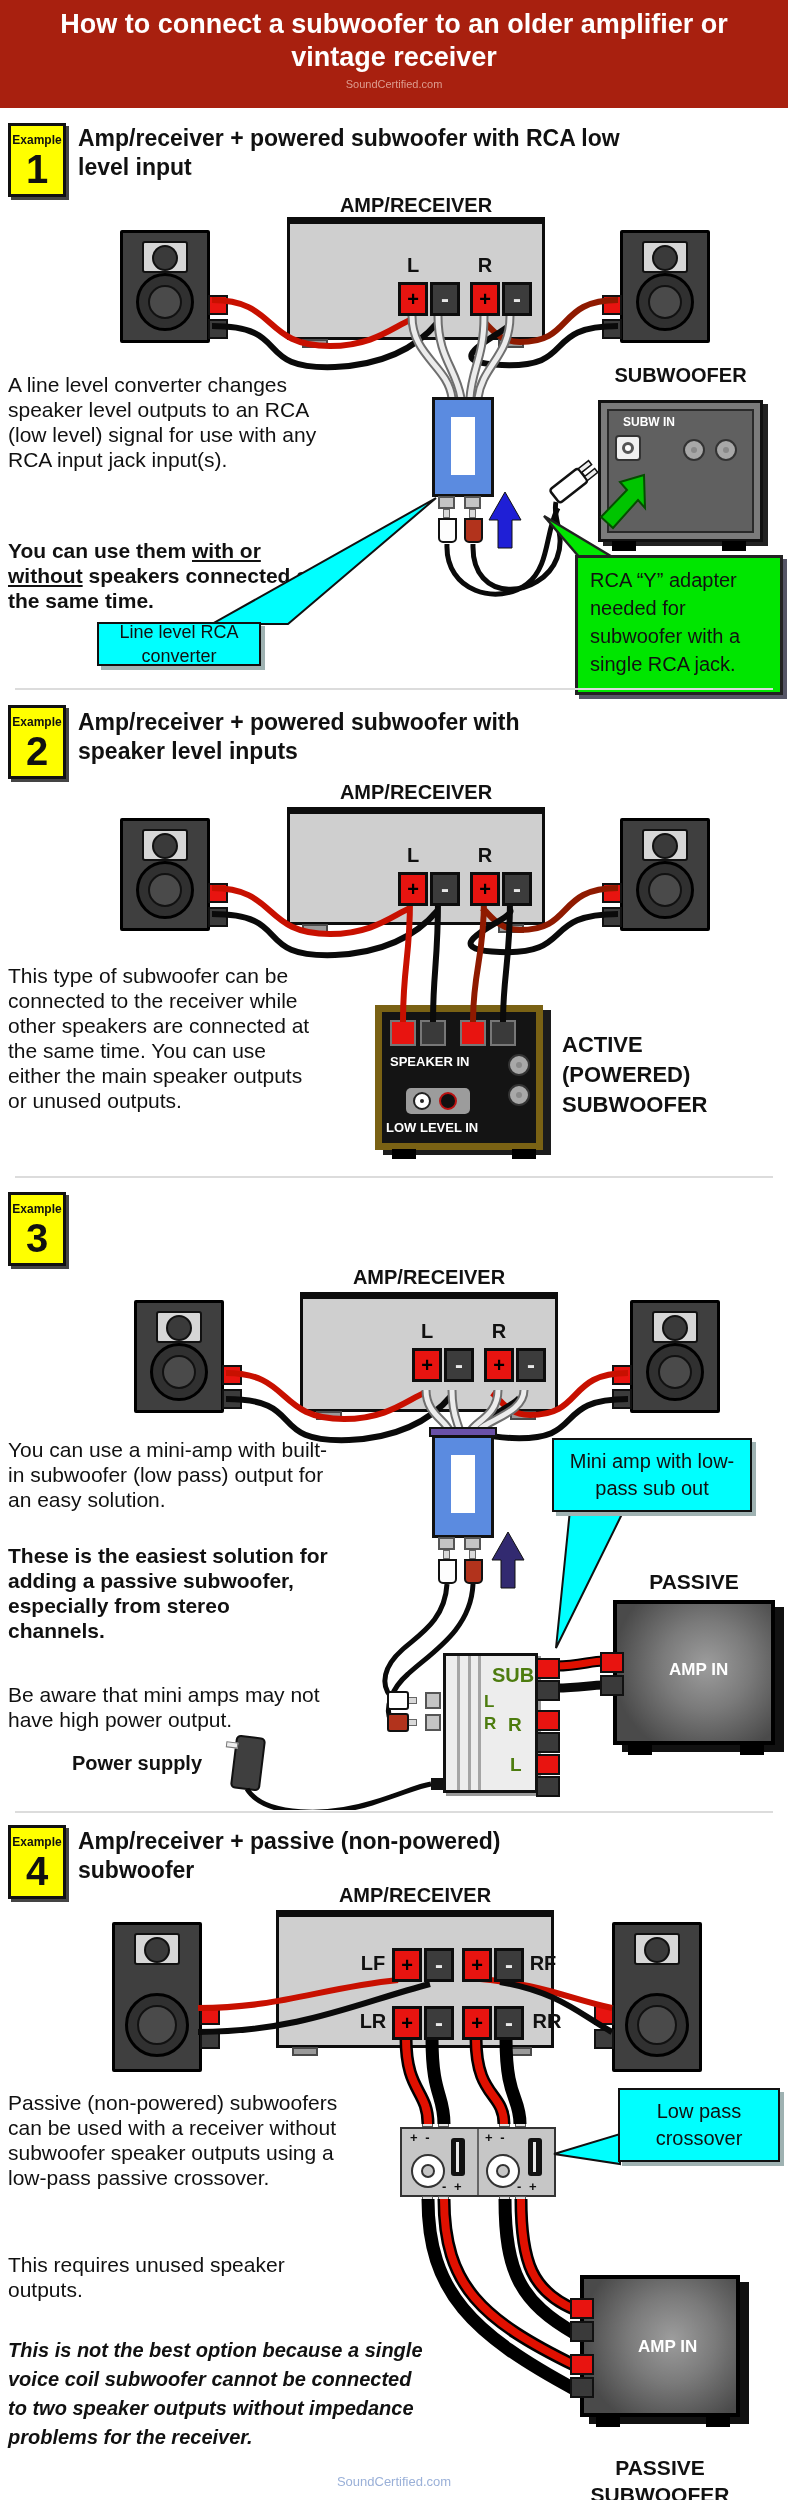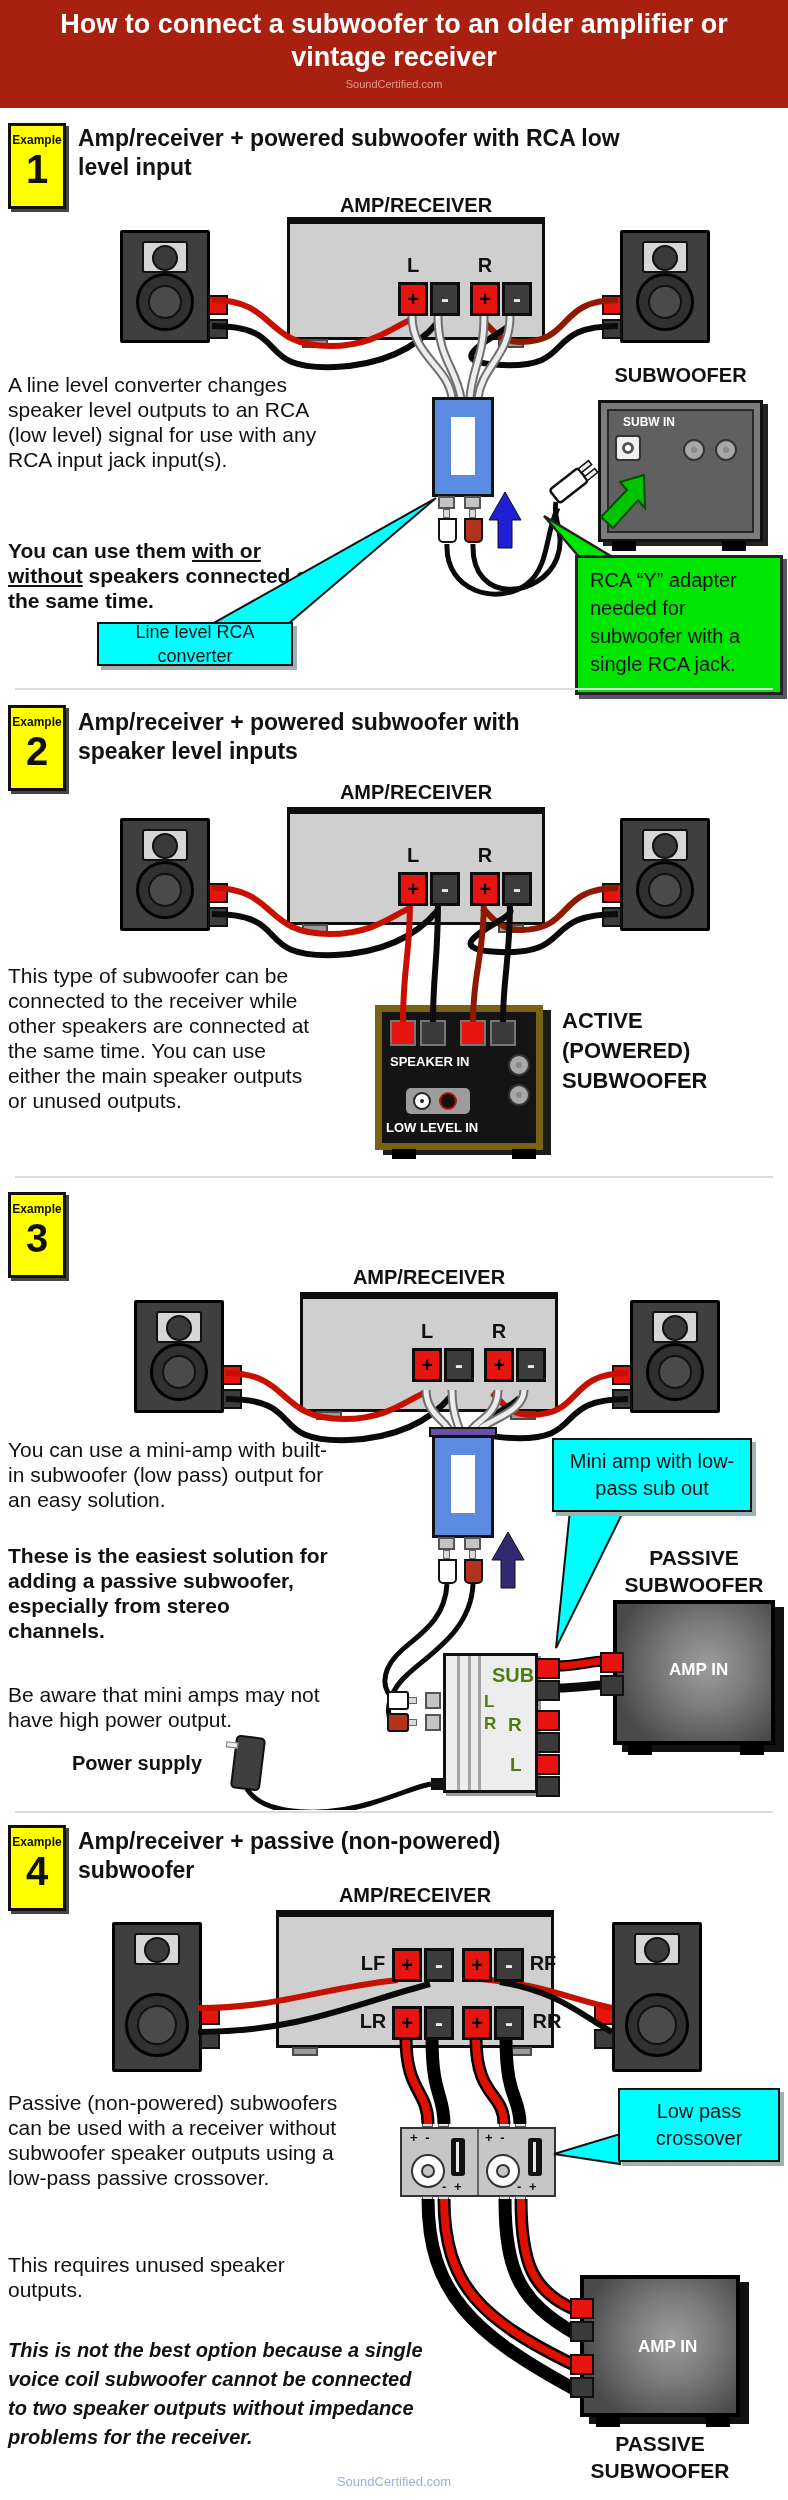--- a/index.html
+++ b/index.html
@@ -9,28 +9,28 @@
 
   
   .header { position:absolute; left:0; top:0; width:788px; height:108px; background:#a8200f; text-align:center; }
   .header h1 { color:#fff; font-size:27px; line-height:33px; font-weight:bold; padding:8px 40px 0 40px; }
   .header .site { color:#dd9c8f; font-size:11px; margin-top:4px; }
   .footer { position:absolute; left:0; top:2474px; width:788px; text-align:center; font-size:13px; color:#9ab0d8; }
 
   .divider { position:absolute; left:15px; width:758px; height:2px; background:#dcdcdc; }
 
   
-  .badge { position:absolute; width:58px; height:86px; background:#ffff00; border:3px solid #111; box-shadow:3px 3px 0 #444; text-align:center; }
+  .badge { position:absolute; width:58px; height:74px; background:#ffff00; border:3px solid #111; box-shadow:3px 3px 0 #444; text-align:center; }
   .badge .bword { font-weight:bold; font-size:12px; margin-top:7px; }
   .badge .bnum { font-weight:bold; font-size:40px; line-height:44px; }
 
   .sec-title { position:absolute; font-weight:bold; font-size:23px; line-height:29px; color:#111; }
   .amp-label { position:absolute; font-weight:bold; font-size:20px; text-align:center; }
   .dev-label { position:absolute; font-weight:bold; font-size:20px; text-align:center; }
-  .pre { white-space:pre-line; }
+  .pre { white-space:pre-line;margin-top:24px; }
 
   .amp-box { position:absolute; background:#cfcfcf; border:3px solid #0d0d0d; border-top-width:7px; }
   .afoot { position:absolute; width:26px; height:9px; background:#9a9a9a; border:2px solid #4a4a4a; }
 
   .tlabel { position:absolute; width:30px; text-align:center; font-weight:bold; font-size:20px; }
   .term { position:absolute; width:30px; height:34px; border:3px solid #0d0d0d; display:flex; align-items:center; justify-content:center; font-weight:bold; }
   .term.pos { background:#e81410; color:#000; font-size:20px; }
   .term.neg { background:#3c3c3c; color:#e8e8e8; font-size:24px; line-height:20px; }
 
   .speaker { position:absolute; width:90px; height:113px; background:#3f3f3f; border:3px solid #000; border-radius:2px; }
@@ -202,21 +202,21 @@
   <div class="converter" style="left:432px;top:397px;height:100px">
       <div class="slot"></div>
     </div>
   <div class="ctab" style="left:438px;top:496px"></div>
   <div class="ctab" style="left:464px;top:496px"></div>
   <div class="rpin" style="left:443px;top:509px"></div>
   <div class="rpin" style="left:469px;top:509px"></div>
   <div class="rplug white" style="left:438px;top:518px"></div>
   <div class="rplug red" style="left:464px;top:518px"></div>
 
-  <div class="callout" style="left:97px;top:622px;width:196px;height:44px">Line level RCA converter</div>
+  <div class="callout" style="left:97px;top:622px;width:164px;height:44px">Line level RCA converter</div>
   <div class="callout green" style="left:575px;top:555px;width:208px;height:140px">RCA “Y” adapter needed for subwoofer with a single RCA jack.</div>
 
   <div class="divider" style="top:688px"></div>
 
   <div class="badge" style="left:8px;top:705px">
     <div class="bword">Example</div>
     <div class="bnum">2</div>
   </div>
   <div class="sec-title" style="left:78px;top:708px;width:500px">Amp/receiver + powered subwoofer with speaker level inputs</div>
 

